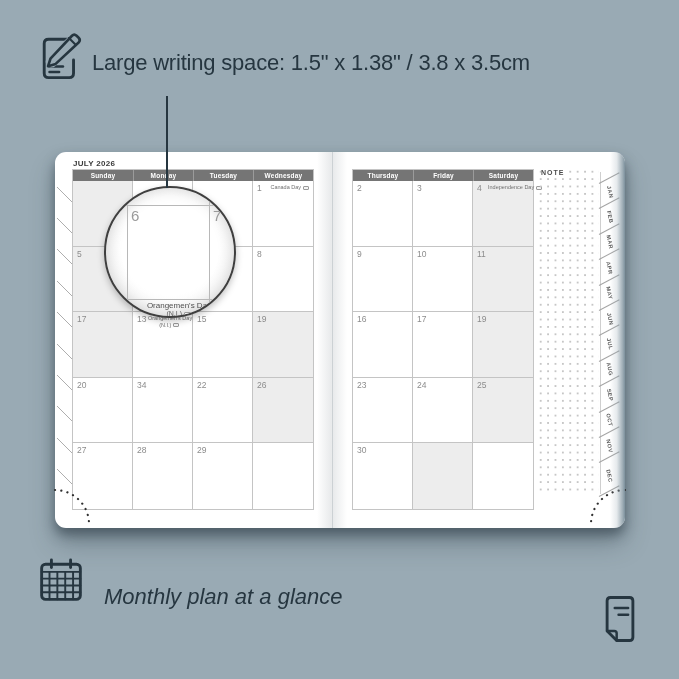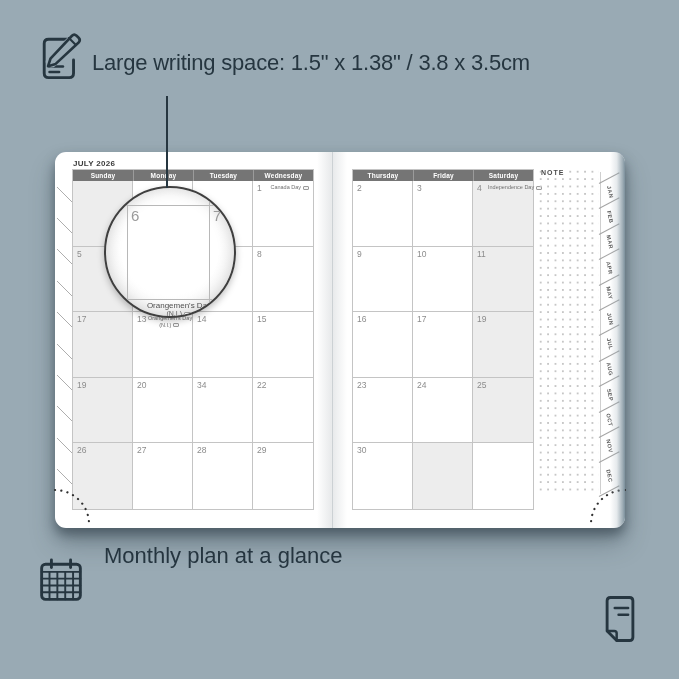--- a/index.html
+++ b/index.html
@@ -88,21 +88,21 @@
   .mag-a{left:25px; top:19px; font-size:15px;}
   .mag-b{left:107px; top:19px; font-size:15px;}
   .mag-c{left:7px; top:112px; font-size:14px; color:#8a8a8a;}
   .mag-holiday{position:absolute; left:24px; right:6px; top:113px; text-align:center;}
   .mag-holiday .mhl1{display:block; font-size:8px; line-height:9px; color:#4f4f4f; white-space:nowrap;}
   .mag-holiday .mhl2{display:block; font-size:7px; line-height:8px; color:#5f5f5f; white-space:nowrap;}
   .mag-holiday .badge{width:8px; height:5px;}
 
   
   .calendar-grid{left:38px; top:557px; width:46px; height:46px;}
-  .caption-left{position:absolute; left:104px; top:543px; font-size:22px; color:var(--ink); white-space:nowrap;}
+  .caption-left{position:absolute; left:104px; top:584px; font-size:22px; color:var(--ink); white-space:nowrap;font-style:italic;}
   .caption-right{position:absolute; right:98px; top:604px; font-size:22px; color:var(--ink); white-space:nowrap;}
   .paper-sheet{left:599px; top:594px; width:42px; height:50px;}
 </style>
 </head>
 <body>
 
 <div class="stage">
 
   <svg class="icon-svg pencil-note" viewBox="0 0 52 56">
     <path d="M33 9.5 H12 Q7.5 9.5 7.5 14 V45 Q7.5 49.5 12 49.5 H33.5 Q38 49.5 38 45 V31" stroke-width="3"></path>
@@ -147,23 +147,20 @@
         </div>
         <div class="cell shade">
           <span class="dnum">17</span>
         </div>
         <div class="cell">
           <span class="dnum">13</span>
           <div class="holiday">
             <span class="hl">Orangemen's Day</span>
             <span class="hl">(N.I.)<span class="badge"></span></span>
           </div>
-        </div>
-        <div class="cell">
-          <span class="dnum">14</span>
         </div>
         <div class="cell">
           <span class="dnum">15</span>
         </div>
         <div class="cell shade">
           <span class="dnum">19</span>
         </div>
         <div class="cell">
           <span class="dnum">20</span>
         </div>

